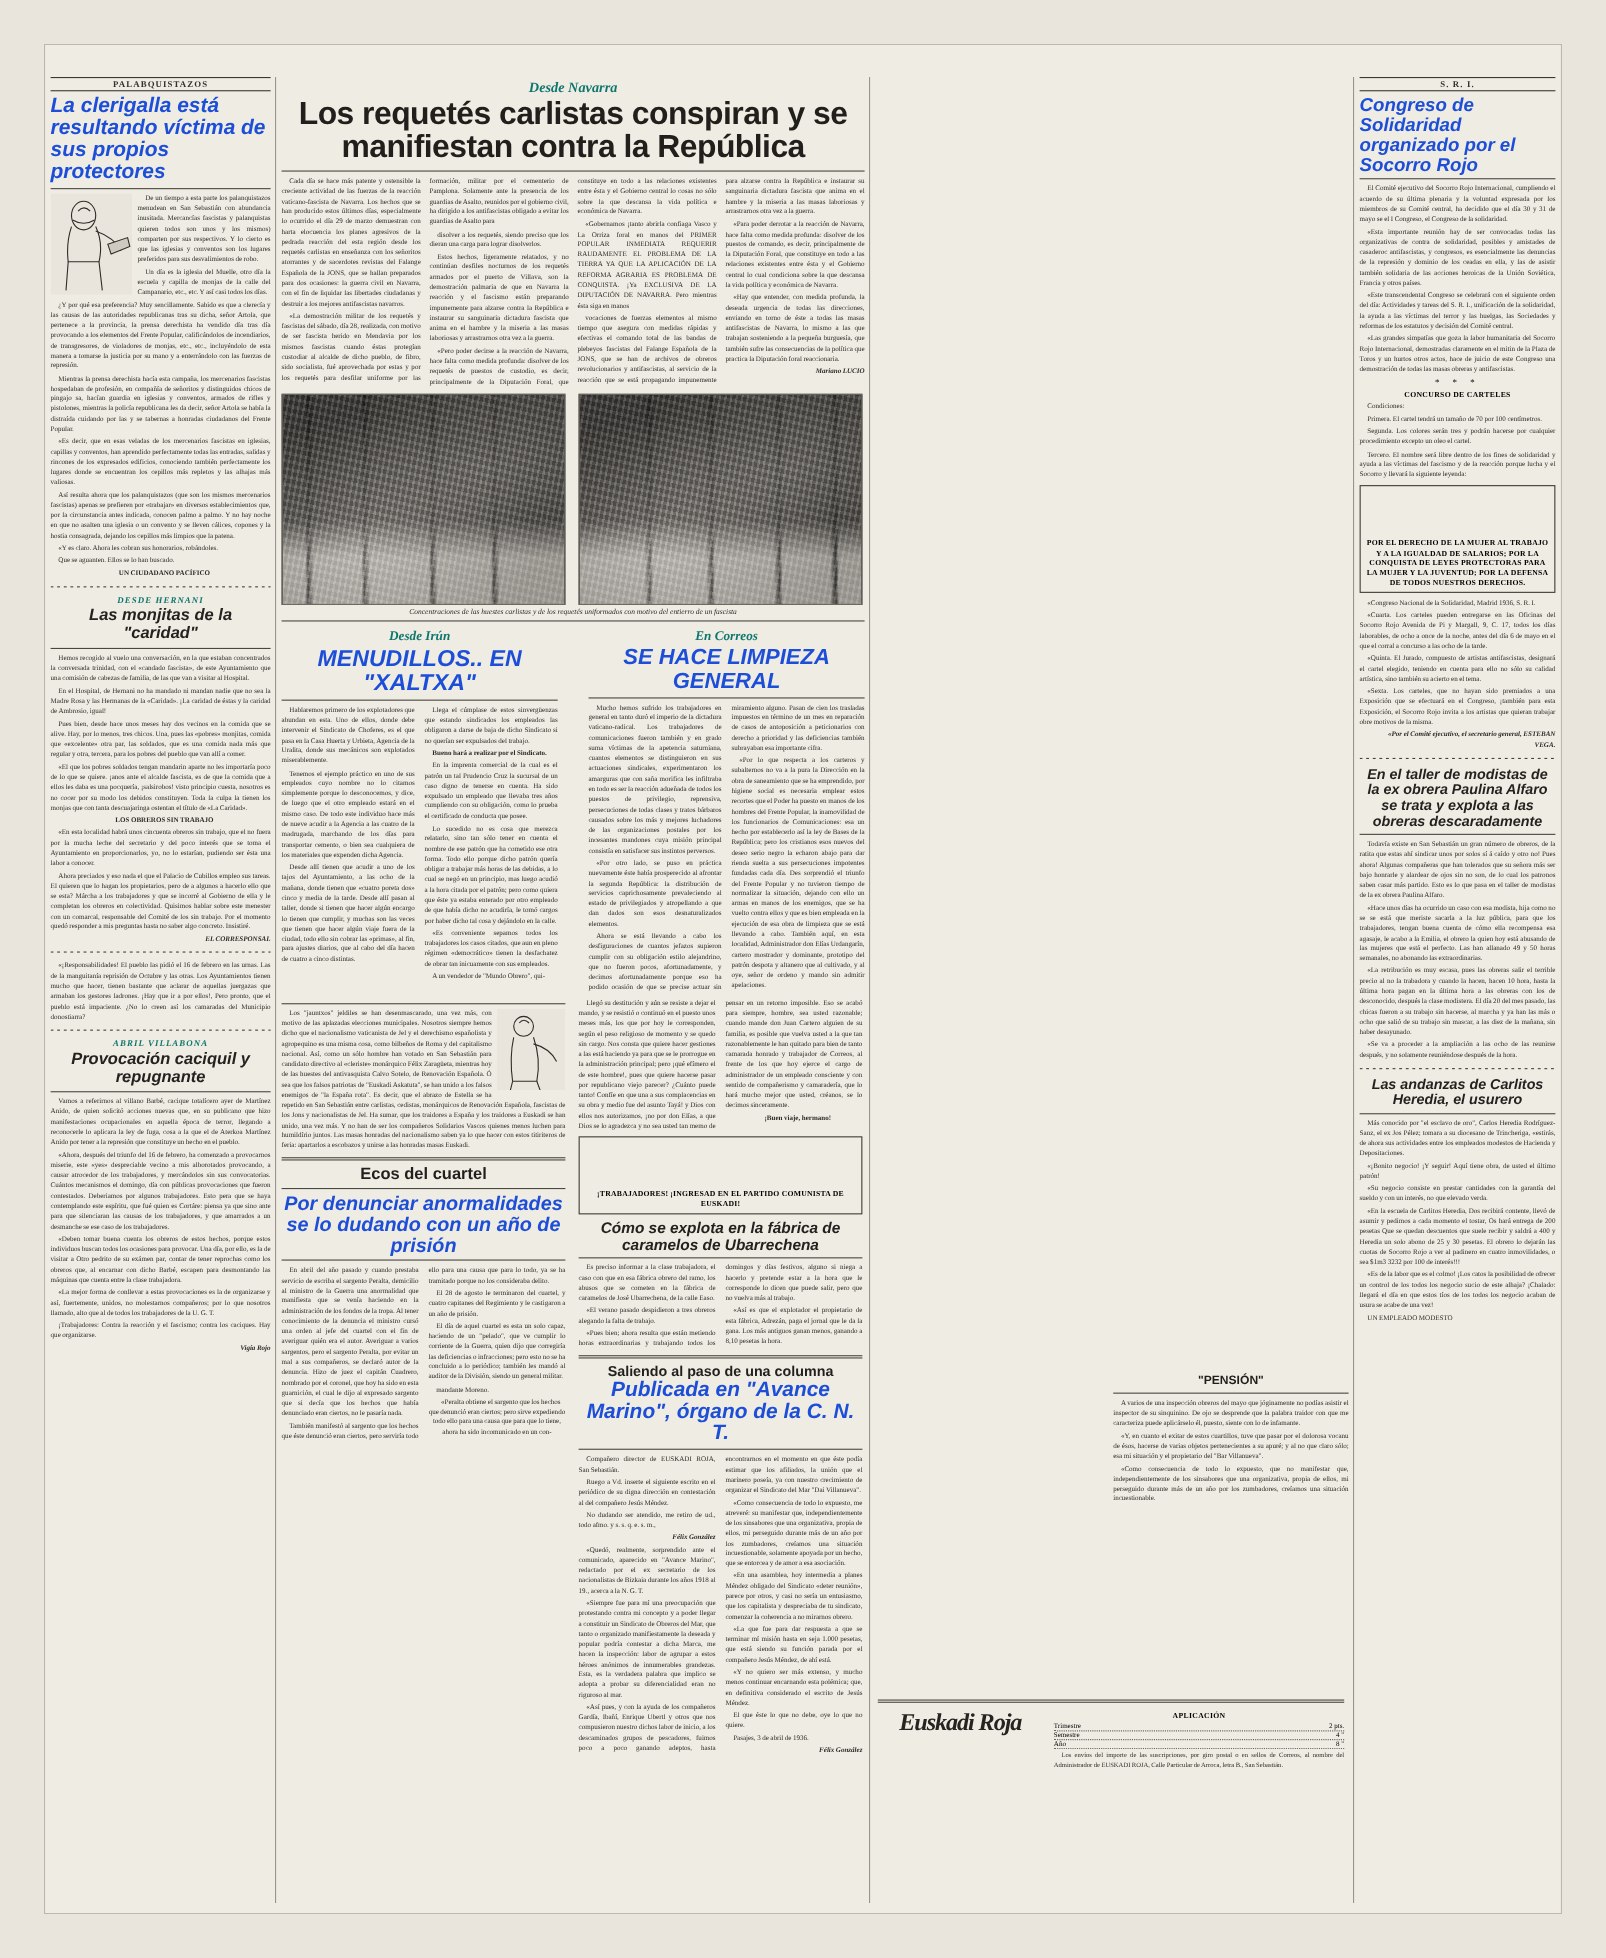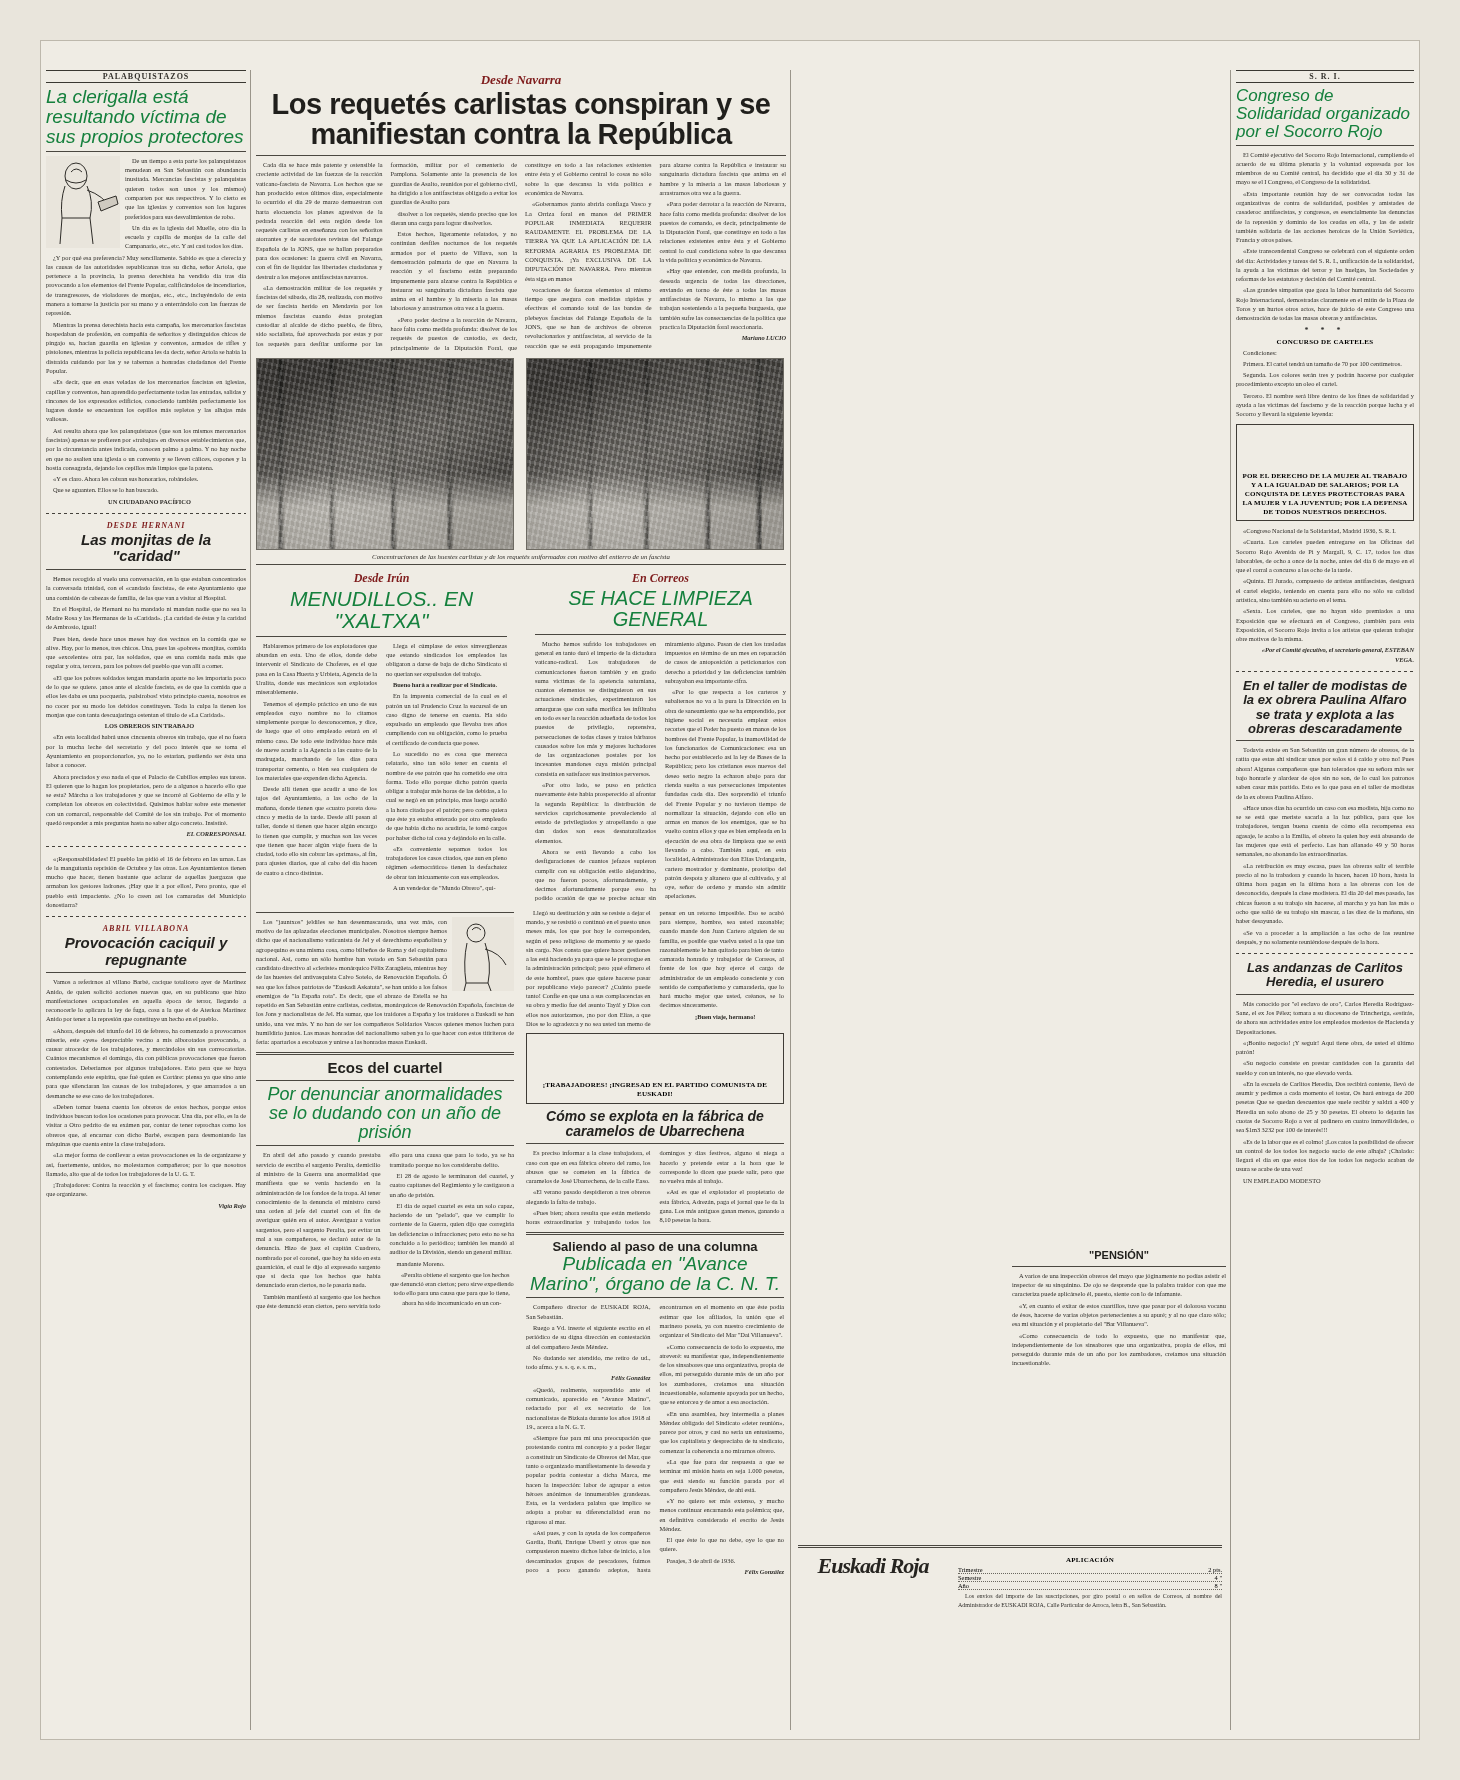--- a/index.html
+++ b/index.html
@@ -24,25 +24,25 @@
   .body-area{position:absolute;left:0;top:30px;width:100%;height:1666px;}
   .col{position:absolute;top:0;}
   .c1{left:6px;width:200px;}
   .c2{left:216px;width:530px;}
   .c3{left:756px;width:430px;}
   .c4{left:1196px;width:178px;}
   .vline{position:absolute;top:30px;width:1px;height:1660px;background:#9a958a;}
   .kicker{font-size:8px;letter-spacing:1px;text-align:center;text-transform:uppercase;
           color:#33312c;border-top:1px solid #3a3832;border-bottom:1px solid #3a3832;
           padding:1px 0;margin-bottom:4px;font-weight:bold;}
-  .sec-label{font-size:13px;text-align:center;font-style:italic;font-weight:bold;color:#7f1d1d;
+  .sec-label{font-size:13px;text-align:center;font-style:italic;font-weight:bold;color:#0f766e;
              margin:2px 0 2px;}
   .hl-xl{font-size:29px;line-height:1.02;font-weight:bold;text-align:center;
          letter-spacing:-.5px;color:#201f1c;font-family:"Liberation Sans",sans-serif;}
-  .hl-l{font-size:20px;line-height:1.05;font-weight:normal;text-align:center;color:#15803d;
+  .hl-l{font-size:20px;line-height:1.05;font-weight:bold;text-align:center;color:#1d4ed8;
         font-family:"Liberation Sans",sans-serif;font-style:italic;}
   .hl-m{font-size:16px;line-height:1.08;font-weight:bold;text-align:center;color:#201f1c;
         font-family:"Liberation Sans",sans-serif;}
   .hl-s{font-size:13px;line-height:1.1;font-weight:bold;text-align:center;color:#23221f;
         font-family:"Liberation Sans",sans-serif;font-style:italic;}
   .rule{border-top:1px solid #4a4740;margin:4px 0;}
   .rule-d{border-top:3px double #4a4740;margin:5px 0;}
   .txt{font-size:6.4px;line-height:1.45;text-align:justify;color:#2e2c28;
        hyphens:auto;word-spacing:-.2px;}
   .txt p{margin:0 0 2px;text-indent:7px;}

